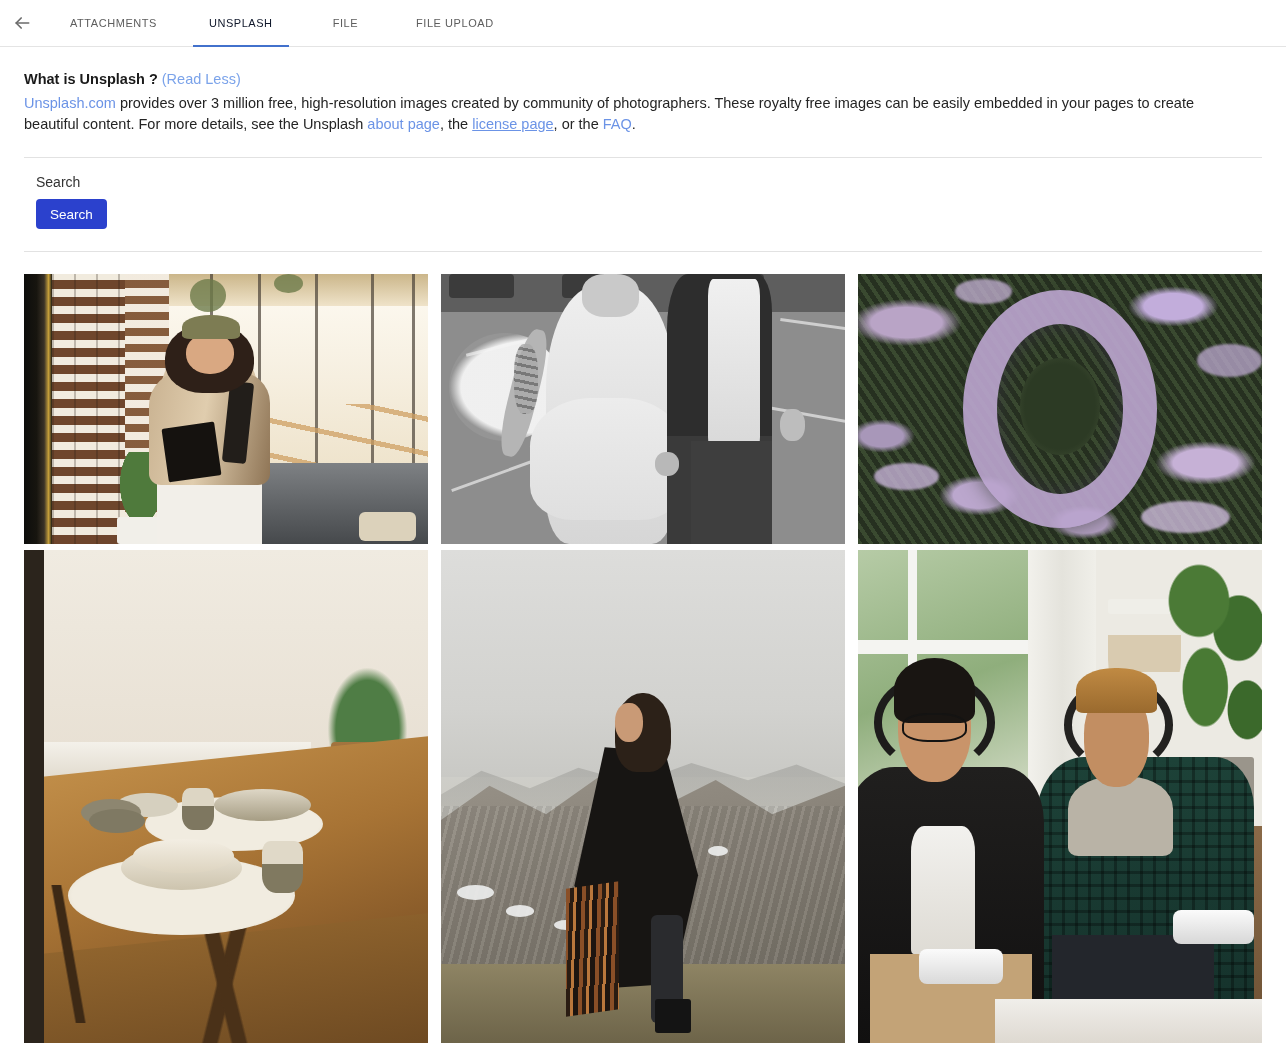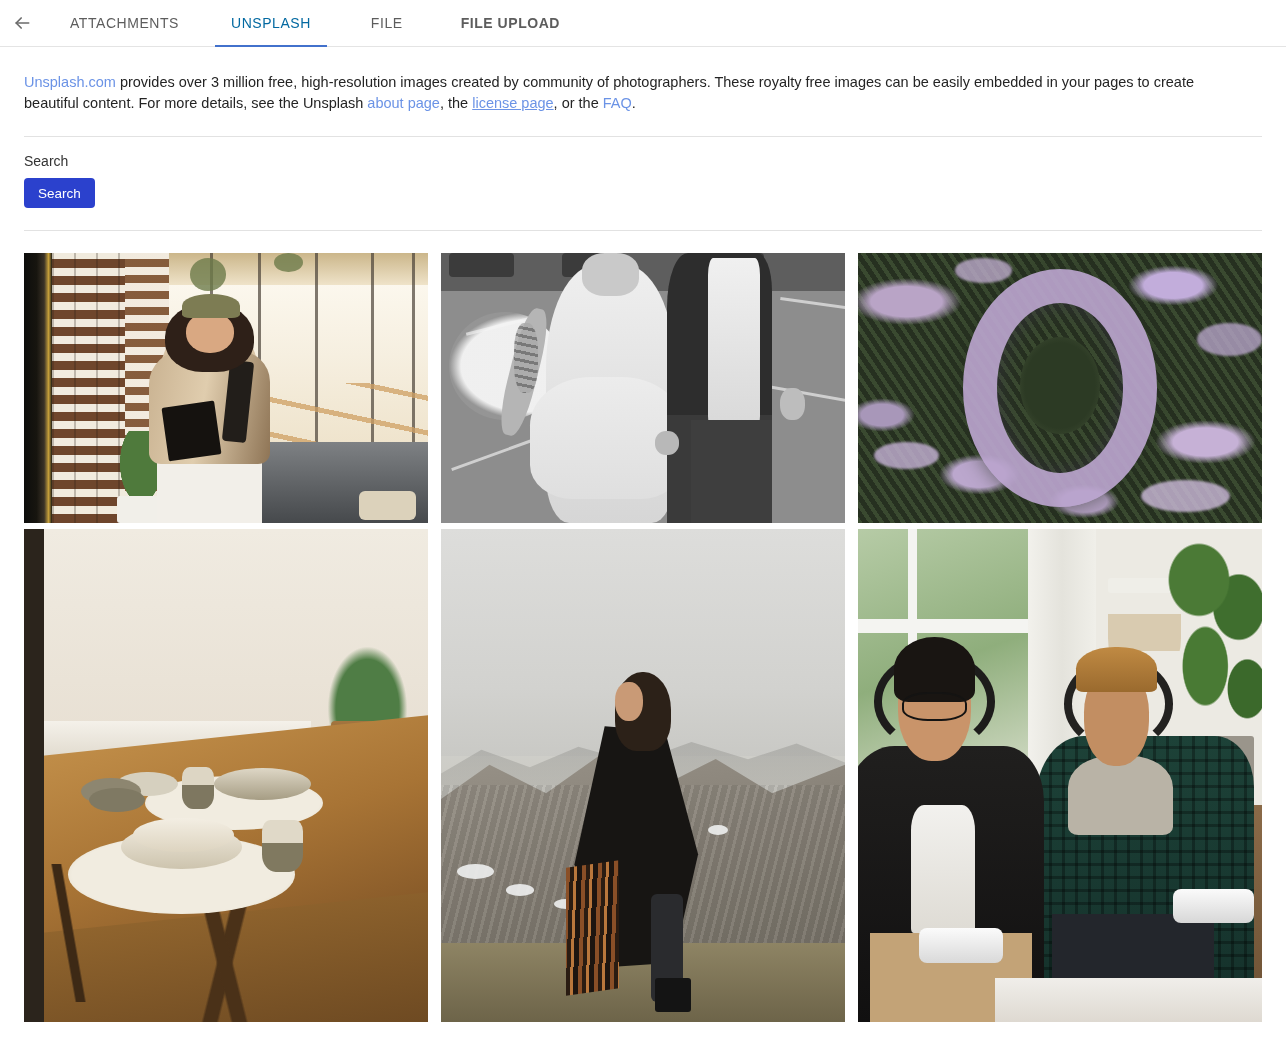--- a/index.html
+++ b/index.html
@@ -25,32 +25,32 @@
     width: 44px;
     display: flex; align-items: center; justify-content: center;
     cursor: pointer;
     flex: 0 0 auto;
   }
   .back-btn svg { display: block; }
   .tab {
     display: flex;
     align-items: center;
     padding: 0 0 0 0;
-    font-size: 14px;
+    font-size: 11px;
     letter-spacing: 0.55px;
     color: #5d5d5d;
     cursor: pointer;
     position: relative;
     white-space: nowrap;
   }
   .tab-inner { padding: 0 16px; }
   .tab.t-attachments { margin-left: 10px; }
-  .tab.t-unsplash    { margin-left: 20px; color: #0369a1; }
+  .tab.t-unsplash    { margin-left: 20px; color: #0f172a; }
   .tab.t-link        { margin-left: 28px; }
-  .tab.t-fileupload  { margin-left: 26px; font-weight: bold; }
+  .tab.t-fileupload  { margin-left: 26px; }
   .tab.active::after {
     content: "";
     position: absolute;
     left: 0; right: 0; bottom: -1px;
     height: 2px;
     background: #4271cc;
   }
 
   
   .intro {
@@ -74,21 +74,21 @@
   .link.underline { text-decoration: underline; }
   .intro-body { margin-top: 3px; }
 
   .divider {
     height: 1px;
     background: #e2e2e2;
     margin: 22px 24px 0 24px;
   }
 
   
-  .search-section { padding: 16px 24px 0 24px; }
+  .search-section { padding: 16px 24px 0 24px; margin-left: 12px; }
   .search-label {
     font-size: 14px;
     color: #333333;
     margin-bottom: 9px;
   }
   .search-row { display: flex; align-items: center; gap: 10px; }
   .search-input {
     width: 205px;
     height: 30px;
     border: 1px solid #cfcfcf;
@@ -368,20 +368,24 @@
   </div>
   <div class="tab t-link">
     <span class="tab-inner">FILE</span>
   </div>
   <div class="tab t-fileupload">
     <span class="tab-inner">FILE UPLOAD</span>
   </div>
 </div>
 
 <div class="intro">
+  <div>
+    <span class="intro-title">What is Unsplash ?</span>
+    <span class="link read-less">(Read Less)</span>
+  </div>
   <div class="intro-body">
     <span class="link">Unsplash.com</span><span> provides over 3 million free, high-resolution images created by community of photographers. These royalty free images can be easily embedded in your pages to create beautiful content. For more details, see the Unsplash </span><span class="link">about page</span><span>, the </span><span class="link underline">license page</span><span>, or the </span><span class="link">FAQ</span><span>.</span>
   </div>
 </div>
 
 <div class="divider"></div>
 
 <div class="search-section">
   <div class="search-label">Search</div>
   <div class="search-row">

